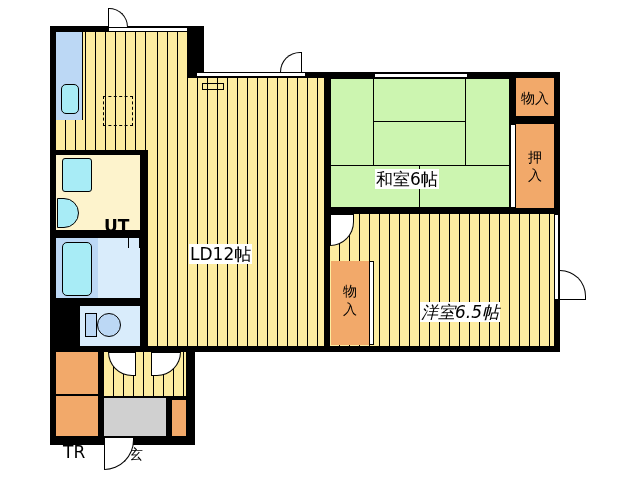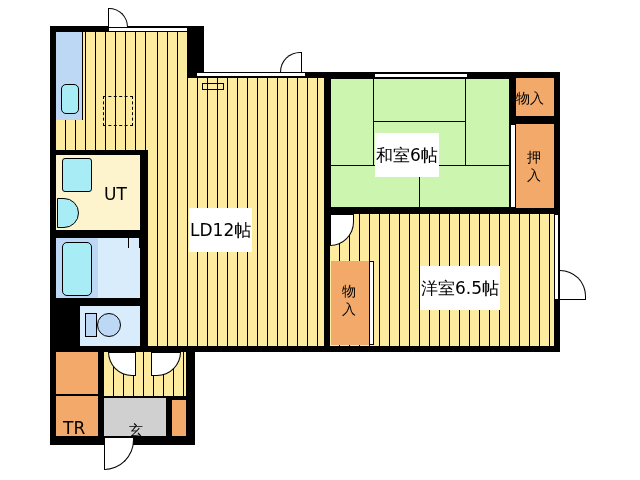--- a/index.html
+++ b/index.html
@@ -9,23 +9,23 @@
   .floor {
     background-color:#fdeca0;
     background-image: repeating-linear-gradient(90deg, transparent 0, transparent 9px, #000 9px, #000 10px);
   }
   .tatami { background:#ccf5b0; border:1px solid #000; }
   .closet { background:#f2a96a; }
   .wet { background:#bcd8f5; }
   .wet2 { background:#d9ecfb; }
   .ut { background:#fdf3cc; }
   .genkan { background:#d0d0d0; }
-  .label { position:absolute; background:#fff; color:#000; font-size:17px; line-height:20px; padding:12px 1px; white-space:nowrap; }
+  .label { position:absolute; background:#fff; color:#000; font-size:17px; line-height:20px; padding:0 1px; white-space:nowrap;margin-top:36px; }
   .label.plain { background:transparent; }
-  .vlabel { position:absolute; font-size:14px; line-height:18px; width:16px; }
+  .vlabel { position:absolute; font-size:14px; line-height:18px; width:16px; text-align:center; }
   .fixture { position:absolute; background:#a8ecf6; border:1px solid #000; border-radius:5px; box-sizing:border-box; }
   .win { position:absolute; background:#fff; border:1px solid #000; box-sizing:border-box; }
   .door { position:absolute; border:1px solid #000; background:#fff; box-sizing:border-box; }
 </style>
 </head>
 <body>
 
 <div class="abs wall" style="left:50px;top:26px;width:154px;height:320px;"></div>
 <div class="abs wall" style="left:145px;top:72px;width:415px;height:280px;"></div>
 <div class="abs wall" style="left:50px;top:345px;width:145px;height:100px;"></div>
@@ -59,29 +59,29 @@
 <div class="abs closet" style="left:516px;top:78px;width:38px;height:38px;"></div>
 <div class="vlabel" style="left:516px;top:89px;width:38px;font-size:14px;">物入</div>
 <div class="abs closet" style="left:516px;top:124px;width:38px;height:84px;"></div>
 <div class="vlabel" style="left:527px;top:148px;">押入</div>
 <div class="win" style="left:510px;top:124px;width:6px;height:84px;"></div>
 
 <div class="abs floor" style="left:330px;top:214px;width:224px;height:132px;"></div>
 <div class="win" style="left:554px;top:214px;width:5px;height:86px;"></div>
 <div class="door" style="left:560px;top:270px;width:26px;height:30px;border-radius:0 26px 0 0;border-left:none;"></div>
 <div class="door" style="left:330px;top:214px;width:24px;height:32px;border-radius:0 0 24px 0;"></div>
-<div class="label" style="left:420px;top:266px;">洋室6.5帖</div>
+<div class="label" style="left:420px;top:266px;font-style:italic;">洋室6.5帖</div>
 <div class="abs closet" style="left:331px;top:261px;width:38px;height:84px;"></div>
 <div class="vlabel" style="left:342px;top:282px;">物入</div>
 <div class="win" style="left:369px;top:261px;width:5px;height:84px;"></div>
 
 <div class="abs ut" style="left:56px;top:155px;width:84px;height:75px;"></div>
 <div class="fixture" style="left:62px;top:158px;width:30px;height:34px;border-radius:3px;"></div>
 <div class="fixture" style="left:57px;top:198px;width:22px;height:30px;border-radius:0 15px 15px 0;"></div>
-<div class="label plain" style="left:103px;top:172px;">UT</div>
+<div class="label plain" style="left:103px;top:180px;font-weight:bold;">UT</div>
 
 <div class="abs wet" style="left:56px;top:238px;width:42px;height:60px;"></div>
 <div class="fixture" style="left:62px;top:242px;width:30px;height:54px;"></div>
 <div class="abs wet2" style="left:98px;top:238px;width:42px;height:60px;"></div>
 <div class="abs" style="left:128px;top:238px;width:12px;height:10px;border-left:1px solid #000;border-right:1px solid #000;"></div>
 
 <div class="abs wet2" style="left:80px;top:306px;width:60px;height:40px;"></div>
 <div class="fixture" style="left:85px;top:313px;width:12px;height:24px;background:#bcd8f5;border-radius:0;"></div>
 <div class="fixture" style="left:97px;top:313px;width:24px;height:24px;background:#bcd8f5;border-radius:12px;"></div>
 

